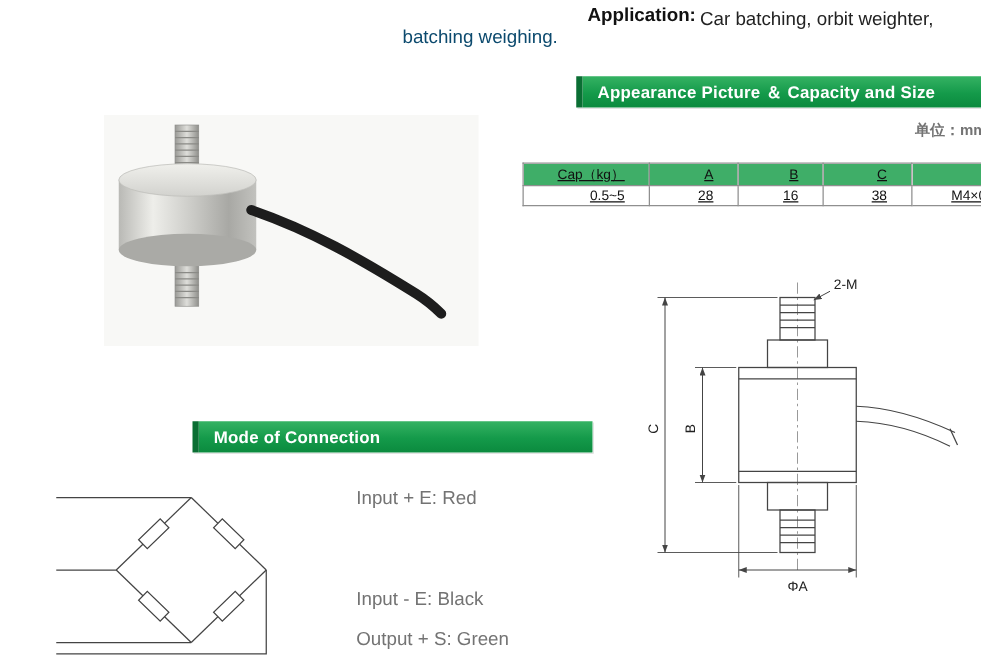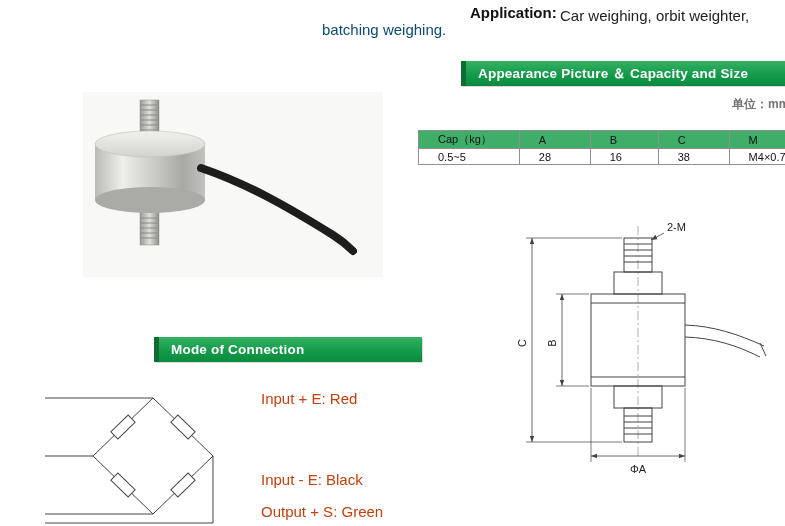--- a/index.html
+++ b/index.html
@@ -15,56 +15,56 @@
   
   .banner {
     position:absolute; height:25px; line-height:25px; box-sizing:border-box;
     padding-left:12px; color:#ffffff; font-size:13.5px; font-weight:bold;
     background:linear-gradient(180deg,#35b263 0%, #149a4a 55%, #0b8a3e 100%);
     border-left:5px solid #0a6e33;
     box-shadow:1px 1px 0 rgba(0,0,0,0.15);
     letter-spacing:0.2px;
   }
   .banner-appearance { left:428px; top:61px; width:330px; }
-  .banner-connection { left:121px; top:337px; width:268px; }
+  .banner-connection { left:121px; top:337px; width:320px; }
 
   .unit-note { position:absolute; left:699px; top:96px; font-size:12px; color:#737373;font-weight:bold; }
 
   
   .spec-table {
     position:absolute; left:385px; top:130px; border-collapse:collapse;
     font-size:11px; color:#111; table-layout:fixed;
   }
   .spec-table td {
-    border:1px solid #8f8f8f; text-align:left; padding:1px 19px; height:13px;
-    background:#ffffff; overflow:hidden; white-space:nowrap;
+    border:1px solid #8f8f8f; text-align:right; padding:1px 19px; height:13px;
+    background:#ffffff; overflow:hidden; white-space:nowrap;text-decoration:underline;
   }
   .spec-table tr.hdr td { background:#3fae68; font-weight:normal; }
   .spec-table tr.alt td { background:#cfe9d6; }
   .col-cap { width:70px; } .col-a { width:52px; } .col-b { width:46px; }
   .col-c { width:52px; } .col-m { width:62px; }
 
   
   .photo-wrap   { position:absolute; left:50px;  top:92px; }
   .drawing-wrap { position:absolute; left:455px; top:210px; }
   .bridge-wrap  { position:absolute; left:8px;   top:386px; }
 
   
-  .wire-label { position:absolute; left:228px; font-size:15px; color:#c2410c; }
+  .wire-label { position:absolute; left:252px; font-size:15px; color:#737373; }
   .wire-1 { top:390px; } .wire-2 { top:430px; } .wire-3 { top:471px; } .wire-4 { top:503px; }
 
   svg text { font-family:"Liberation Sans", sans-serif; }
 </style>
 </head>
 <body>
 
 <div class="page">
 
   <span class="app-label">Application:</span>
-  <span class="app-line1">Car weighing, orbit weighter,</span>
+  <span class="app-line1">Car batching, orbit weighter,</span>
   <span class="app-line2">batching weighing.</span>
 
   <div class="banner banner-appearance">Appearance Picture ＆ Capacity and Size</div>
 
   <div class="unit-note">单位：mm</div>
 
   <table class="spec-table">
     <tbody>
         <tr class="hdr">
       <td class="col-cap">Cap（kg）</td>

